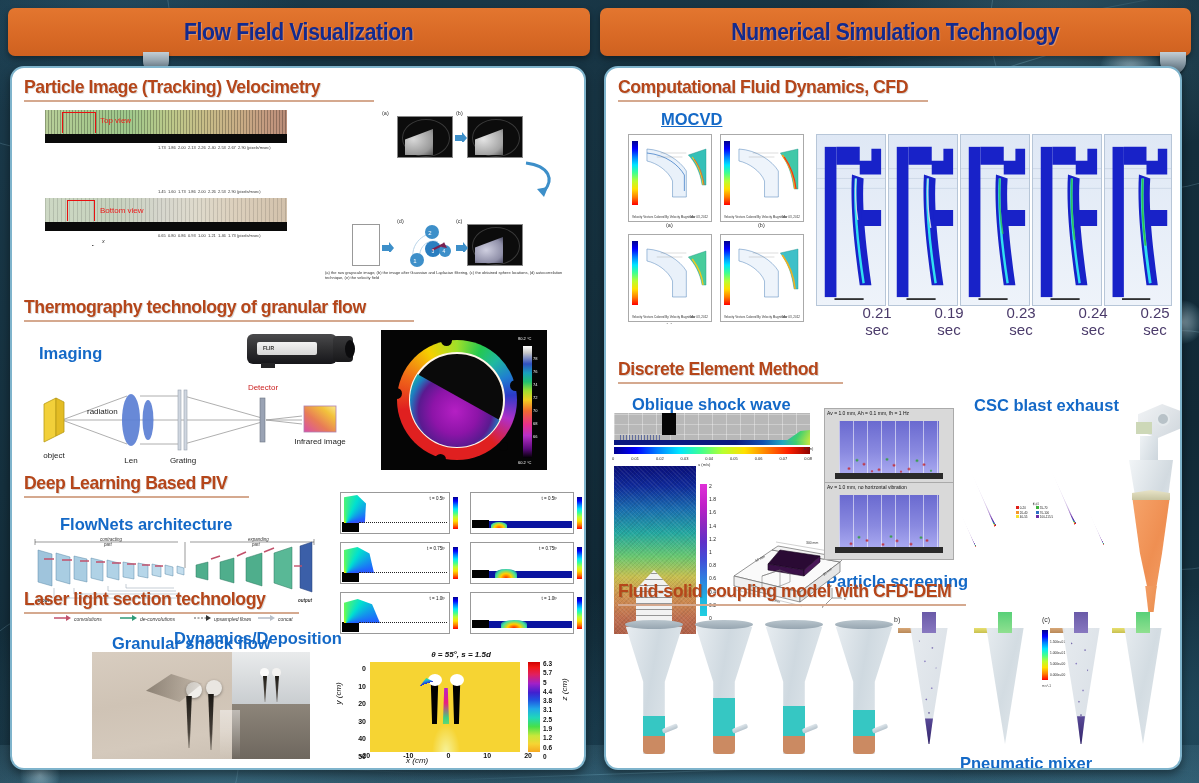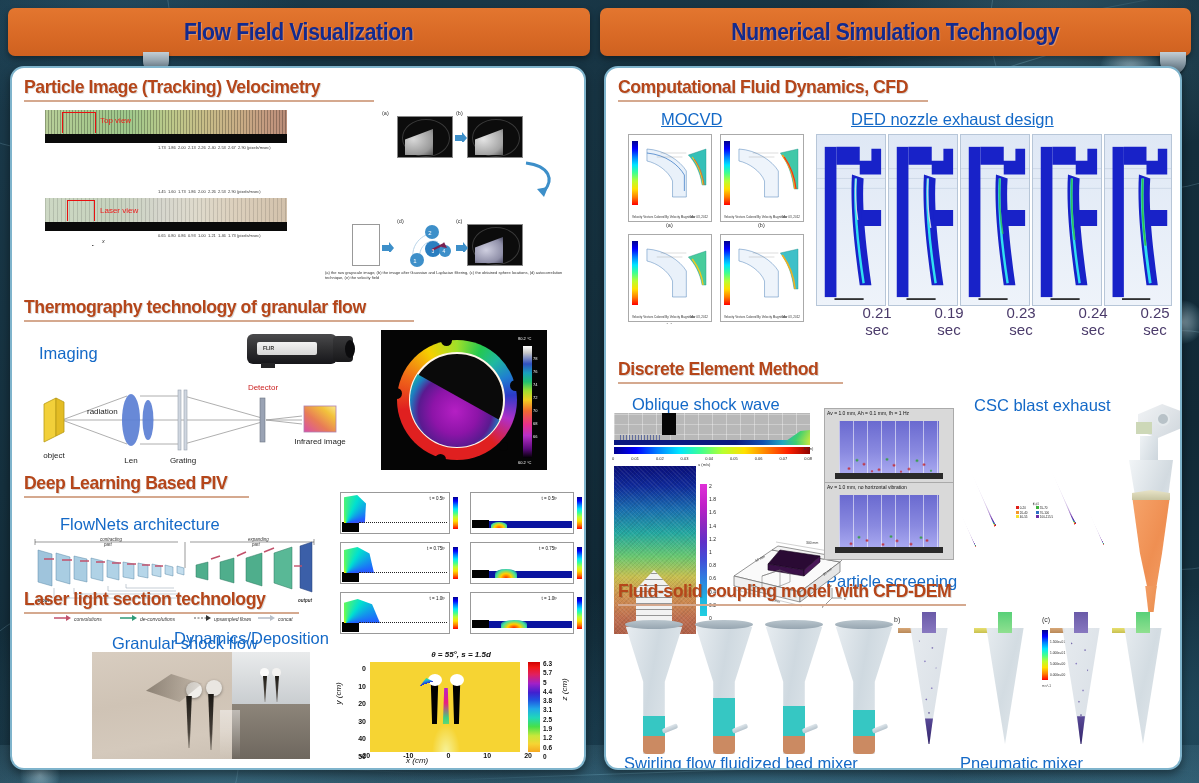--- a/index.html
+++ b/index.html
@@ -58,21 +58,21 @@
   .sect-title {
     position: absolute; white-space: nowrap;
     font-weight: bold; color: #b5461a; font-size: 19px;
     letter-spacing: -.5px; transform: scaleX(.93); transform-origin: left center;
     text-shadow: 1px 1px 0 rgba(0,0,0,.15);
   }
   .sect-rule { position: absolute; height: 2px; background: #d5a98f; }
 
   .sub-title {
     position: absolute; white-space: nowrap; color: #1469c7;
-    font-weight: normal; font-size: 15px;
+    font-weight: bold; font-size: 15px;
   }
   .sub-title.u { text-decoration: underline; }
   .sub-title.big { font-size: 16.5px; }
   .tiny { position:absolute; font-size:4px; color:#333; white-space:nowrap; }
   .tiny6 { position:absolute; font-size:5.5px; color:#333; white-space:nowrap; }
 
   
   .fig { position: absolute; overflow: hidden; }
   .cbar { position:absolute; }
   .cbar-h {
@@ -182,21 +182,21 @@
 
   <div class="tiny" style="left:146px;top:121px;">1.45&nbsp; 1.60&nbsp; 1.73&nbsp; 1.86&nbsp; 2.00&nbsp; 2.26&nbsp; 2.53&nbsp; 2.90 (pixels/msec)</div>
 
   <div class="strip" style="left:33px;top:130px;width:242px;height:33px;">
     <div class="img" style="background:
            repeating-linear-gradient(90deg, rgba(0,0,0,.12) 0 1px, transparent 1px 4px),
            linear-gradient(90deg,#cdd8c4 0%,#c6d2bd 28%,#d6d6cd 48%,#dedacc 62%,#dcd0bd 78%,#d2c1ab 100%);"></div>
     <div class="cbar cbar-h" style="left:113px;top:25px;width:105px;height:7px;"></div>
     <div class="blk"></div>
     <div class="redbr" style="left:22px;top:2px;width:28px;height:21px;"></div>
-    <div class="redlbl" style="left:55px;top:8px;">Laser view</div>
+    <div class="redlbl" style="left:55px;top:8px;">Bottom view</div>
   </div>
   <div class="tiny" style="left:146px;top:165px;">0.65&nbsp; 0.80&nbsp; 0.86&nbsp; 0.93&nbsp; 1.00&nbsp; 1.21&nbsp; 1.46&nbsp; 1.73 (pixels/msec)</div>
   <div class="fig" style="left:44px;top:170px;width:44px;height:8px;">
     <svg width="44" height="8" viewBox="0 0 44 8">
         <line x1="0" y1="4" x2="36" y2="4" stroke="#222" stroke-width="1"></line>
         <polygon points="36,1 43,4 36,7" fill="#222"></polygon>
       </svg>
   </div>
   <div class="tiny6" style="left:90px;top:170px;font-style:italic;">x</div>
 
@@ -508,21 +508,20 @@
     <div style="position:absolute;left:256px;top:48px;font-size:8px;font-style:italic;color:#111;transform:rotate(-90deg);transform-origin:left center;white-space:nowrap;">z (cm)</div>
   </div>
 </div>
 
 <div class="panel" style="left:604px;top:66px;width:578px;height:704px;">
 
   <div class="sect-title" style="left:12px;top:8px;">Computational Fluid Dynamics, CFD</div>
   <div class="sect-rule" style="left:12px;top:32px;width:310px;"></div>
 
   <div class="sub-title u big" style="left:55px;top:42px;">MOCVD</div>
-  <div class="sub-title u big" style="left:245px;top:42px;">DED nozzle exhaust design</div>
 
   <div class="fig" style="left:22px;top:66px;width:180px;height:190px;">
     <div class="fig" style="left:0;top:0;width:84px;height:88px;border:.5px solid #aaa;background:#fff;">
       <div class="cbar jetv" style="left:3px;top:6px;width:6px;height:64px;"></div>
       <div style="position:absolute;left:14px;top:6px;right:3px;bottom:16px;background:#fff;">
         <svg width="100%" height="100%" viewBox="0 0 66 64" preserveAspectRatio="none">
           <path d="M4 8 C 22 9, 38 20, 44 30 L44 56 L30 56 L30 40 C 26 30, 14 22, 4 20 Z" fill="#e9f1fa" stroke="#4a7fb8" stroke-width=".5"></path>
           <path d="M4 12 C 24 14, 36 24, 42 34 L42 50" fill="none" stroke="#2c6fc0" stroke-width=".7"></path>
           <path d="M46 14 C 52 20, 58 30, 60 44 L64 44 L64 8 Z" fill="#35c0b8" stroke="#1f8f88" stroke-width=".4"></path>
           <path d="M50 16 C 56 24, 60 34, 61 44" fill="none" stroke="#f0c020" stroke-width="1.2"></path>
@@ -906,15 +905,14 @@
          clip-path:polygon(18% 0%,82% 0%,50% 100%);"></div>
     <div style="position:absolute;left:42%;bottom:0;width:16%;height:24%;background:linear-gradient(180deg,#5a4a98,#32246a);clip-path:polygon(10% 0%,90% 0%,55% 100%,45% 100%);"></div>
     <div class="pipe" style="left:44px;top:22px;width:14px;height:5px;background:linear-gradient(180deg,#d8a878,#b88858);"></div>
   </div>
   <div class="cone" style="left:506px;top:560px;width:62px;height:116px;">
     <div class="c"></div>
     <div class="neck" style="background:linear-gradient(180deg,#58d078,#90e090);"></div>
     <div class="pipe" style="left:44px;top:18px;width:14px;height:5px;background:linear-gradient(180deg,#e8e070,#c8c050);"></div>
   </div>
 
-  <div class="sub-title big" style="left:18px;top:686px;">Swirling flow fluidized bed mixer</div>
   <div class="sub-title big" style="left:354px;top:686px;">Pneumatic mixer</div>
 </div>
 
 </body></html>

